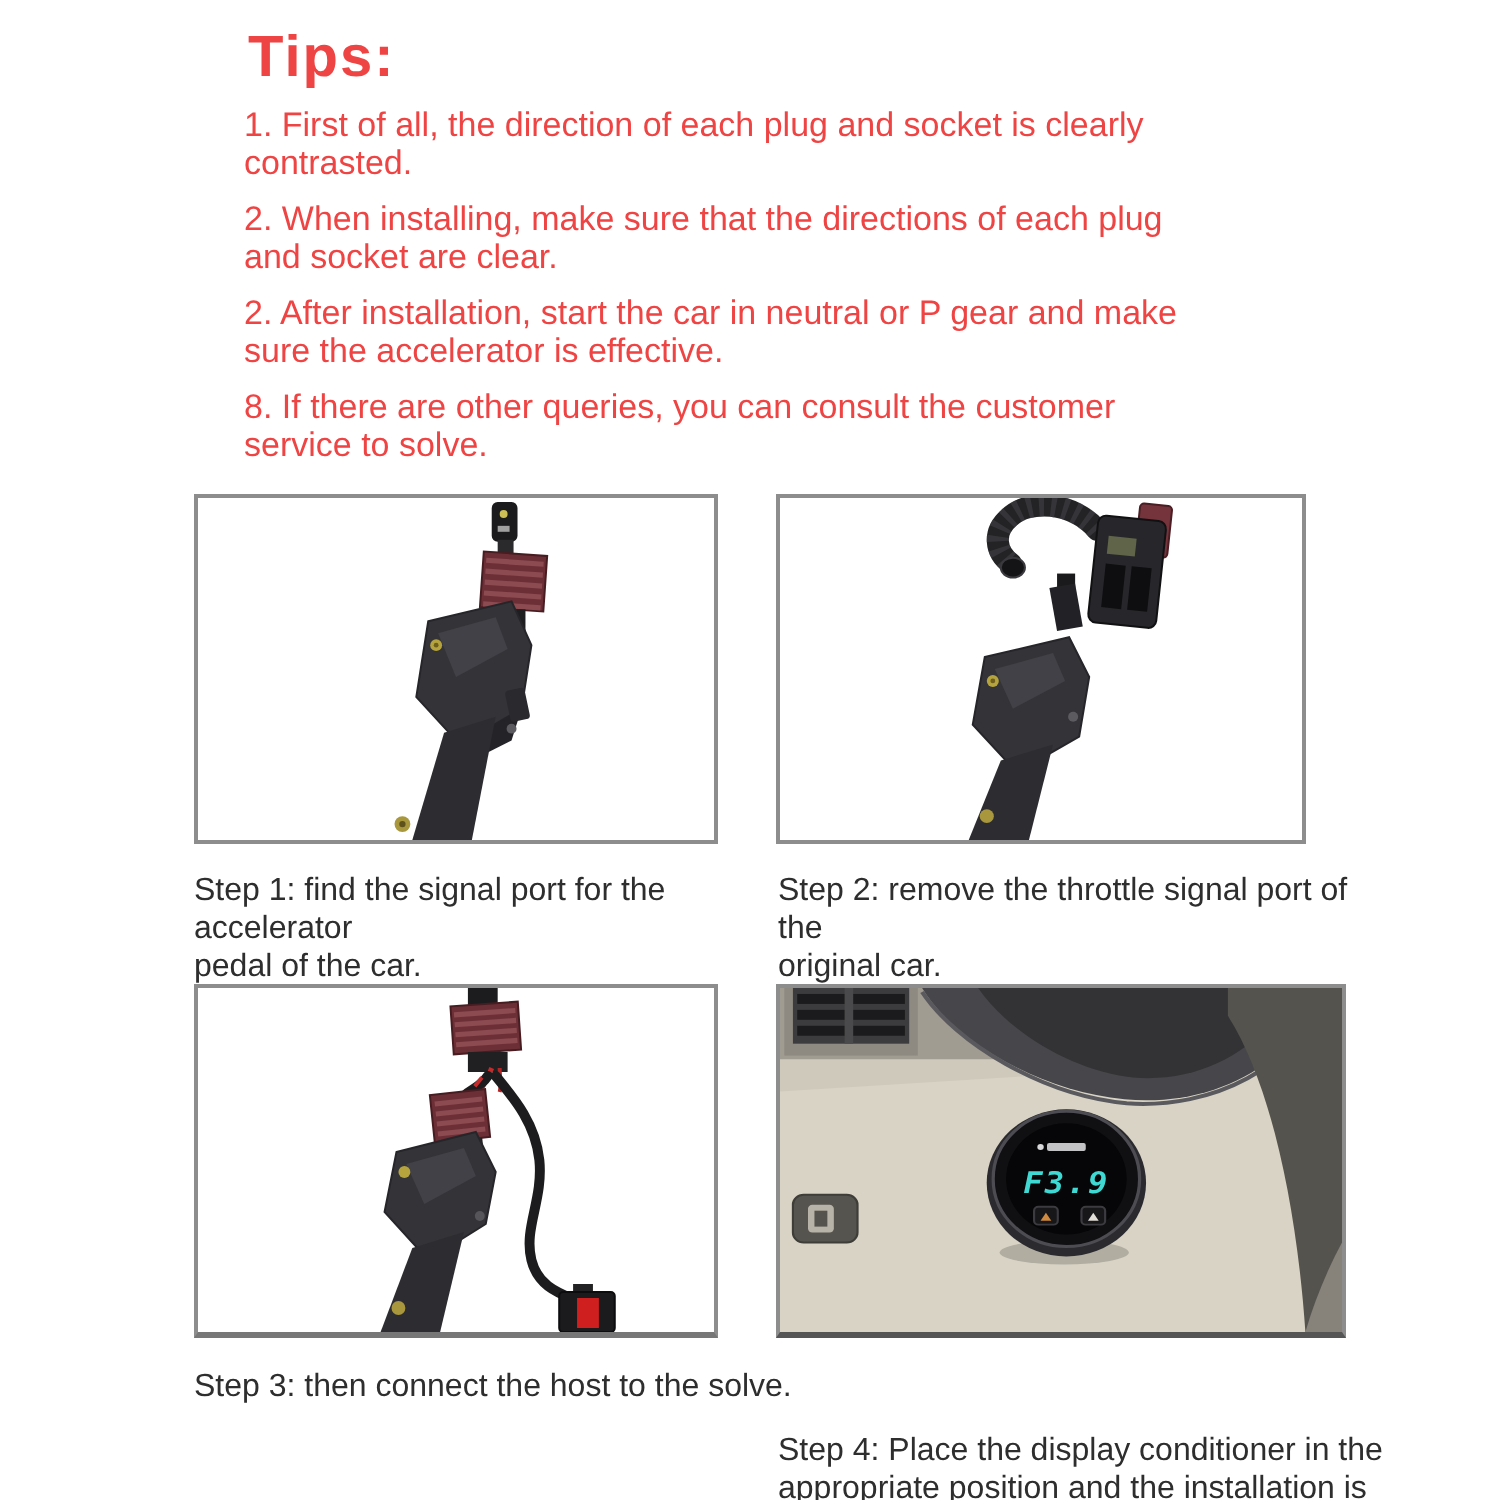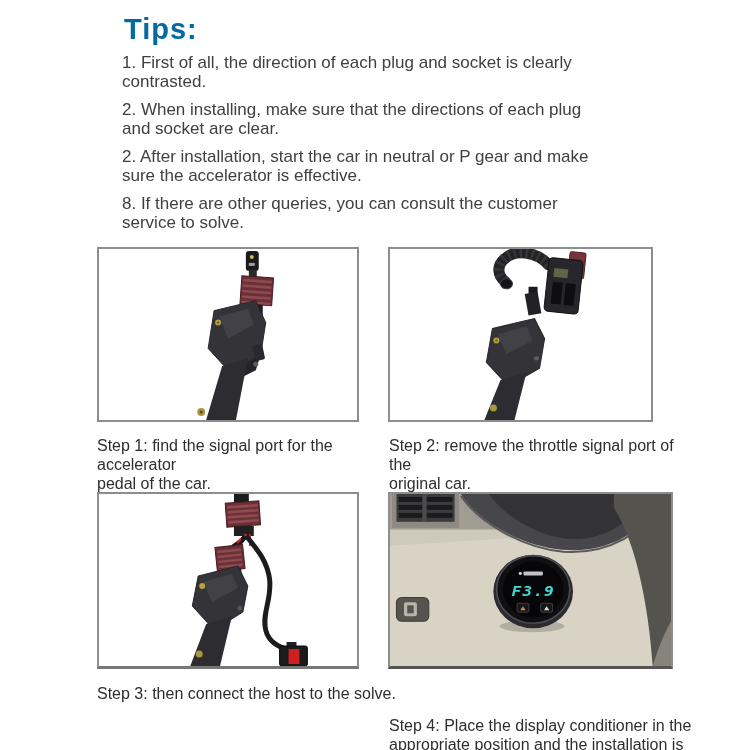--- a/index.html
+++ b/index.html
@@ -2,24 +2,24 @@
 <html><head>
 <meta charset="utf-8">
 <style>
   html,body{margin:0;padding:0;background:#ffffff;}
   .sheet{
     position:relative;width:750px;height:750px;background:#ffffff;
     font-family:"Liberation Sans","DejaVu Sans",sans-serif;color:#2b2b2b;overflow:hidden;
   }
   .title{
     position:absolute;left:124px;top:13px;margin:0;
-    font-size:29px;font-weight:700;letter-spacing:1px;color:#0369a1;
+    font-size:29px;font-weight:700;letter-spacing:1px;color:#ef4444;
   }
   .tips{position:absolute;left:122px;top:54px;width:565px;}
-  .tips p{margin:0 0 10px 0;font-size:17px;line-height:18.5px;white-space:pre-line;color:#404040;}
+  .tips p{margin:0 0 10px 0;font-size:17px;line-height:18.5px;white-space:pre-line;color:#ef4444;}
   .frame{
     position:absolute;box-sizing:border-box;border:2px solid #8d8d8d;background:#fff;overflow:hidden;
   }
   .f1{left:97px;top:247px;width:262px;height:175px;}
   .f2{left:388px;top:247px;width:265px;height:175px;}
   .f3{left:97px;top:492px;width:262px;height:177px;border-bottom-width:3px;border-bottom-color:#777;}
   .f4{left:388px;top:492px;width:285px;height:177px;border-bottom-width:3px;border-bottom-color:#555;}
   .frame svg{display:block;width:100%;height:100%;}
   .cap{
     position:absolute;width:308px;font-size:16px;line-height:19px;

